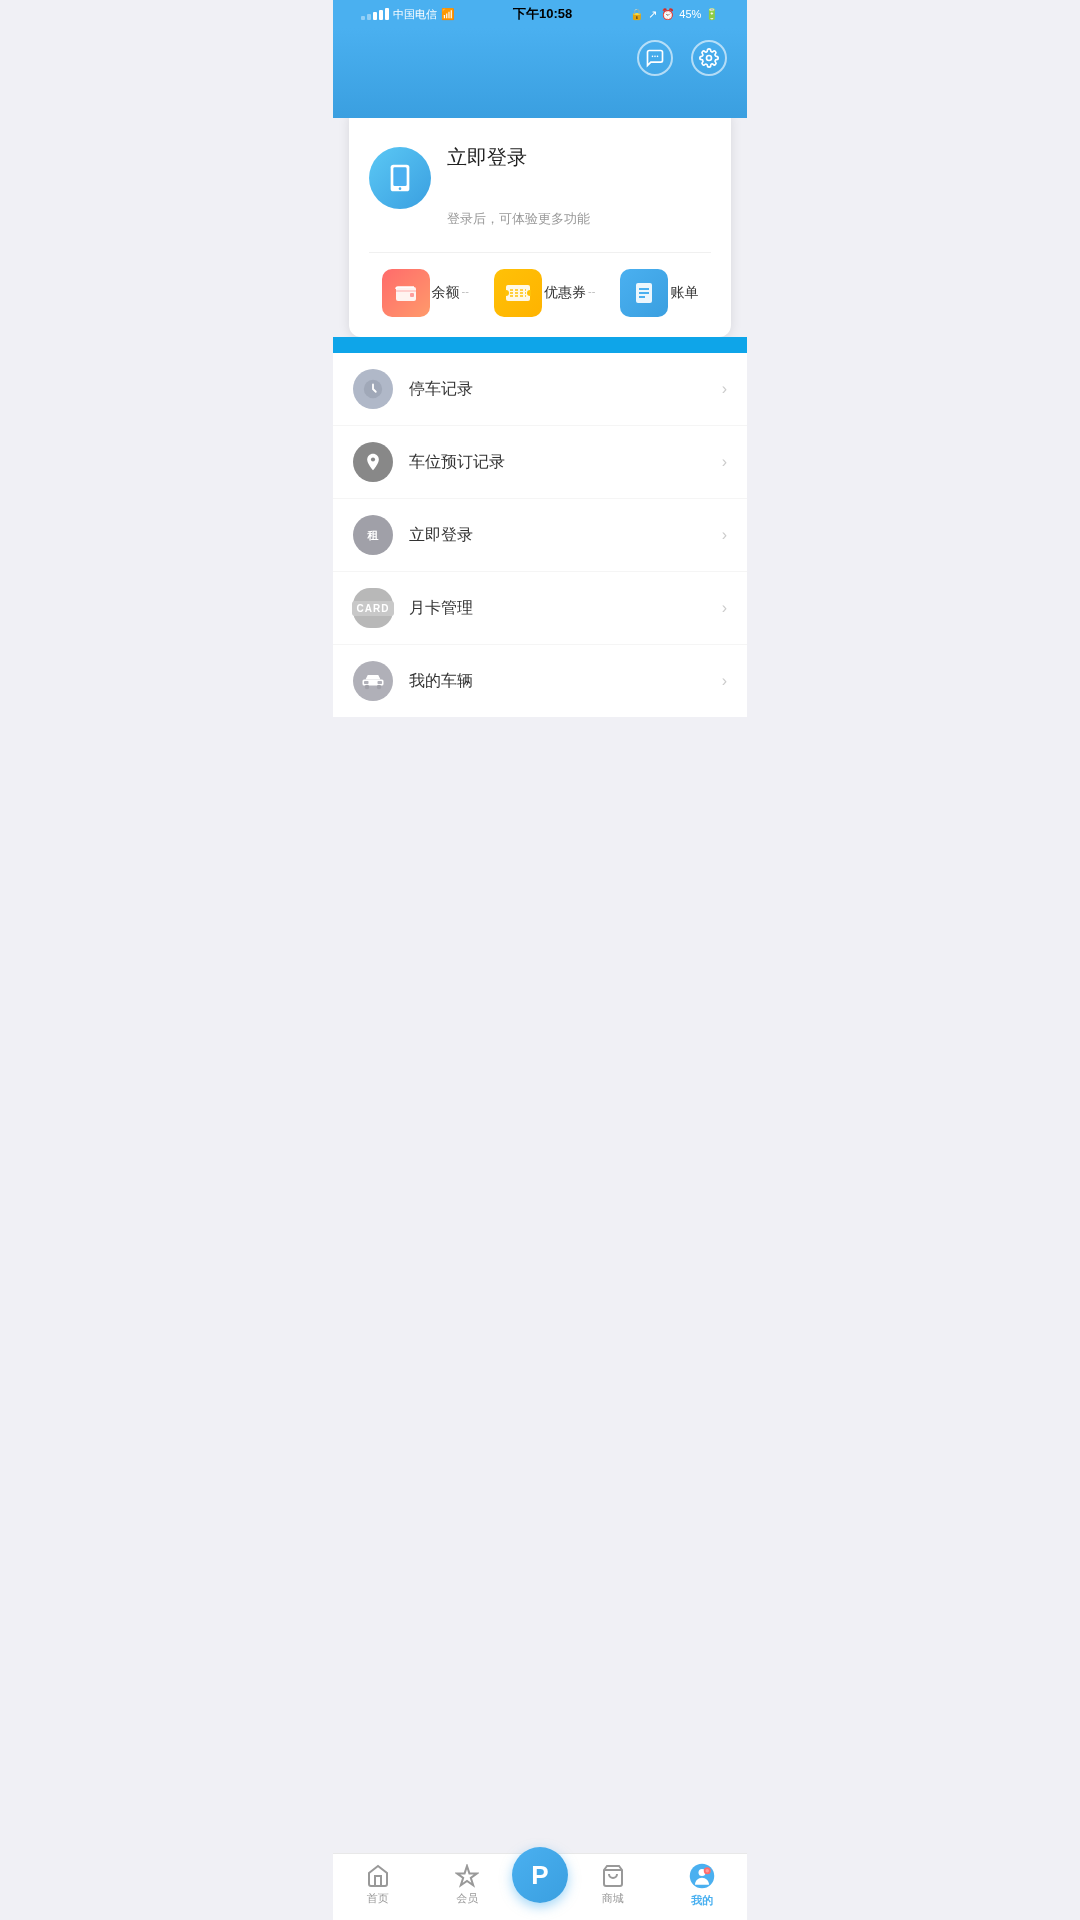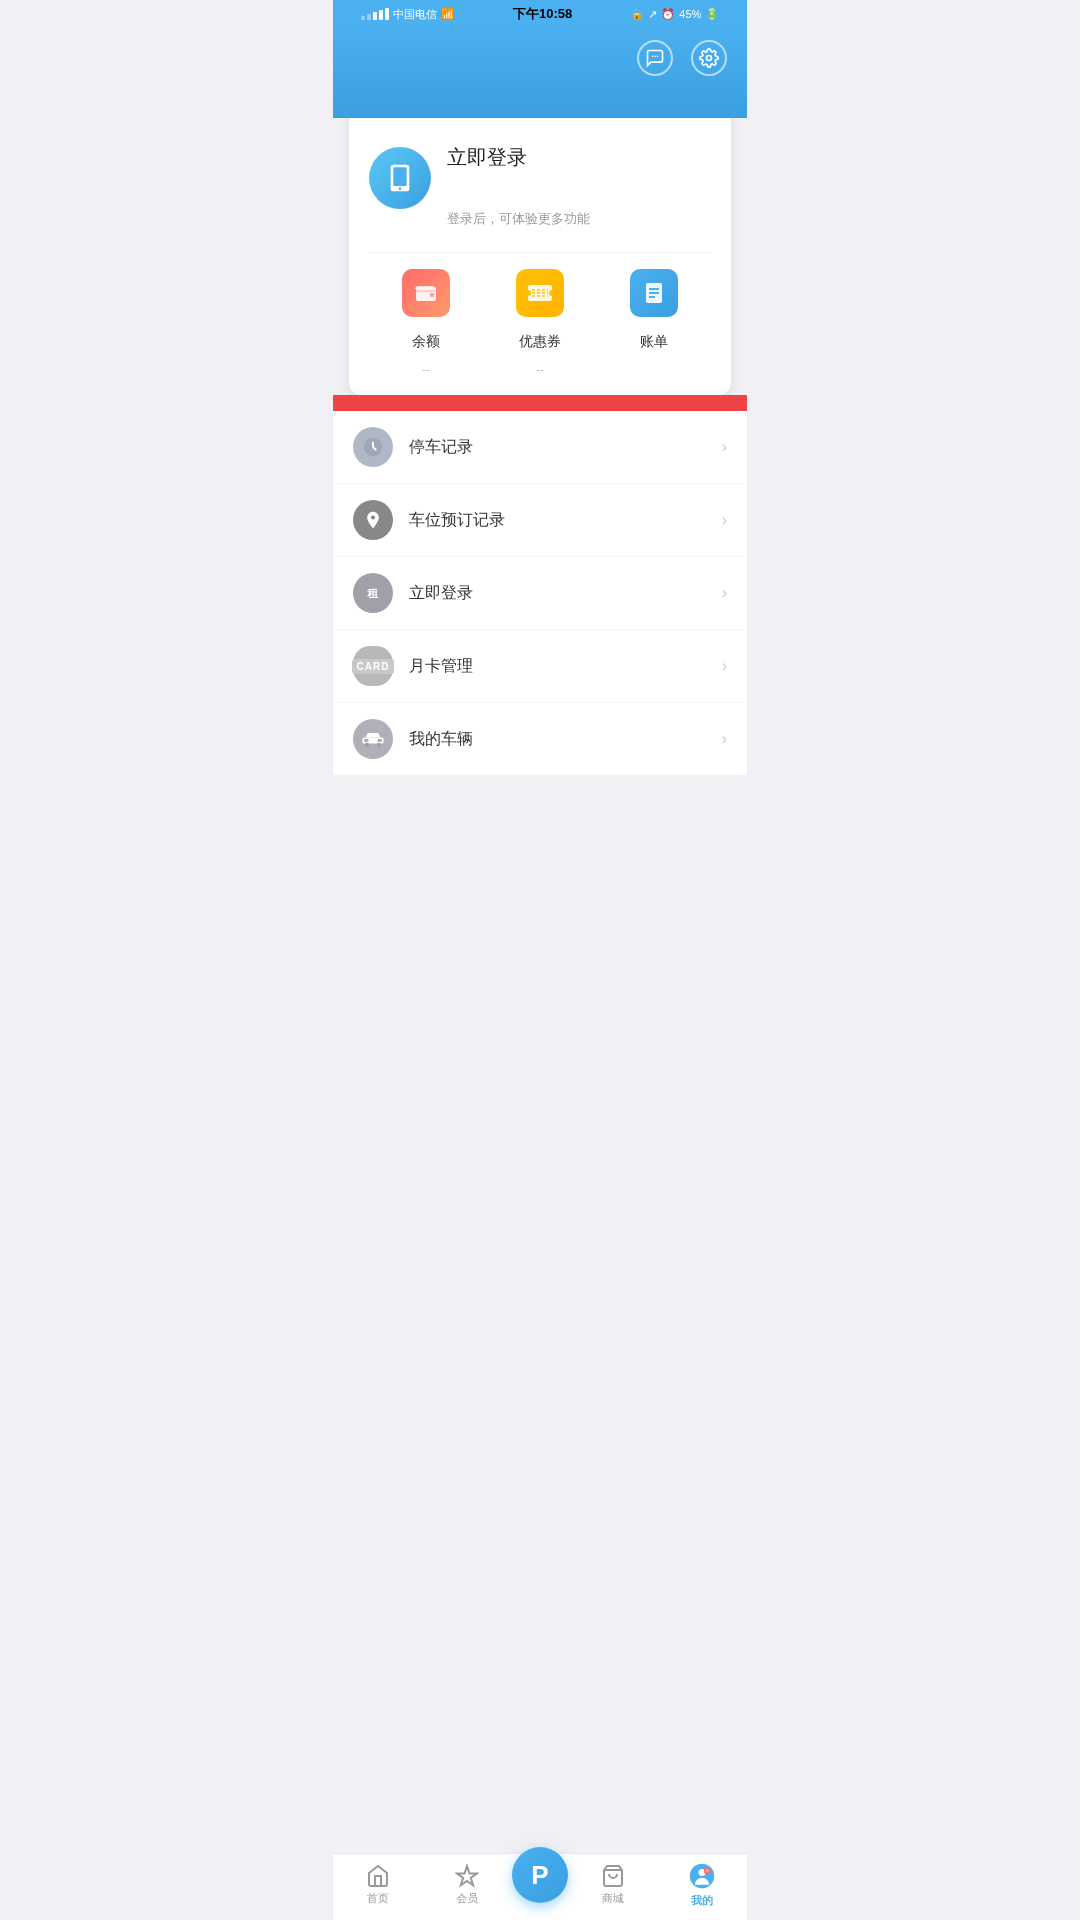--- a/index.html
+++ b/index.html
@@ -93,23 +93,23 @@
     }
 
     .profile-actions {
       display: flex;
       justify-content: space-around;
       border-top: 1px solid #f0f0f0;
       padding-top: 16px;
     }
     .action-item {
       display: flex;
-      flex-direction: column;
-      align-items: center;
-      gap: 16px;
+      flex-direction: row;
+      align-items: center;
+      gap: 2px;
       cursor: pointer;
     }
     .action-icon {
       width: 48px; height: 48px;
       border-radius: 10px;
       display: flex; align-items: center; justify-content: center;
       font-size: 22px;
     }
     .action-icon.wallet { background: linear-gradient(135deg, #ff6b6b, #ff9a6b); color: #fff; }
     .action-icon.coupon { background: linear-gradient(135deg, #ffc107, #ffb300); color: #fff; }
@@ -119,21 +119,21 @@
       color: #333;
     }
     .action-value {
       font-size: 11px;
       color: #bbb;
       margin-top: -4px;
     }
 
     
     .menu-section {
-      background: #ef4444;
+      background: #0ea5e9;
       padding: 16px 0 0;
     }
     .menu-card {
       background: #fff;
       margin: 0 0 10px;
     }
     .menu-item {
       display: flex;
       align-items: center;
       padding: 16px 20px;

